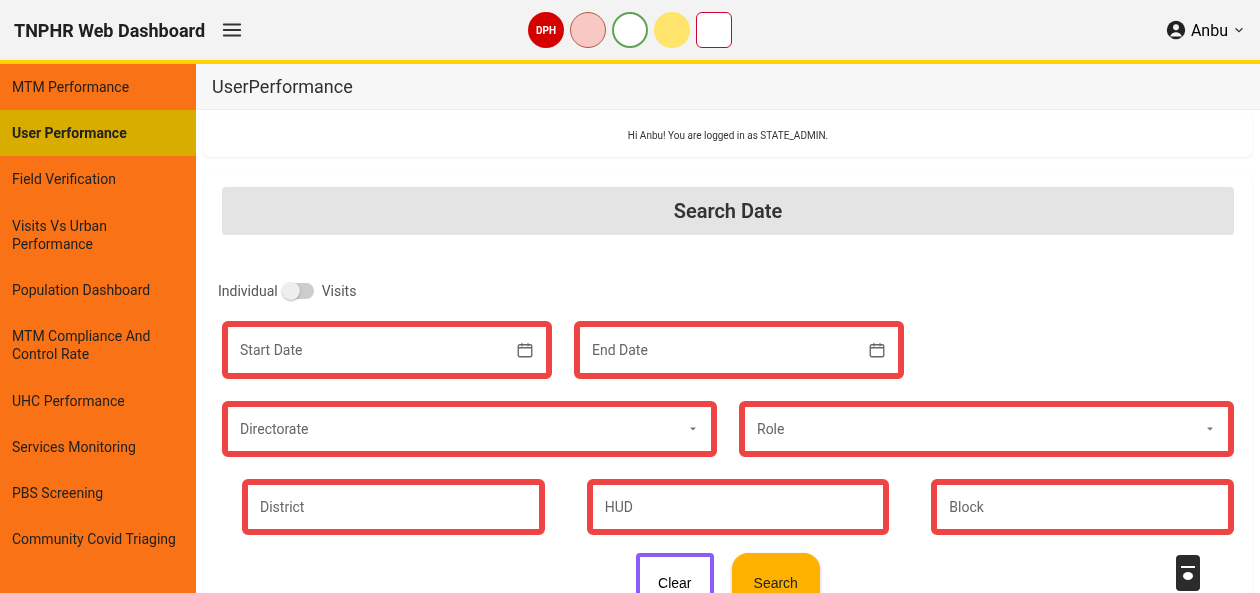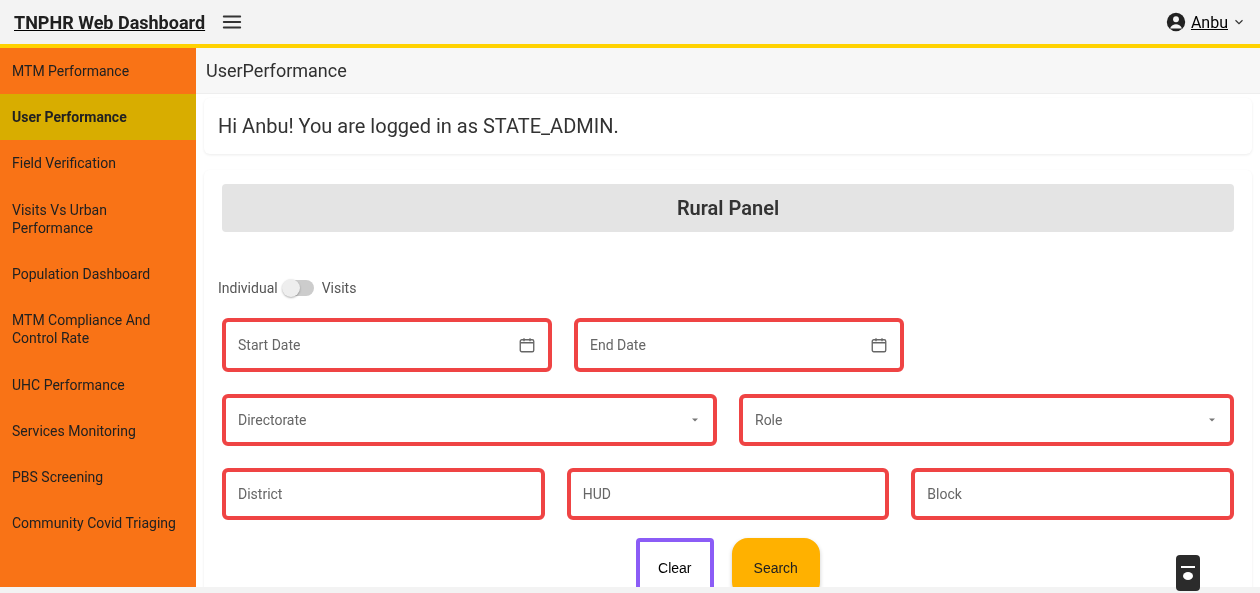--- a/index.html
+++ b/index.html
@@ -5,27 +5,26 @@
     * { box-sizing: border-box; margin: 0; padding: 0; }
     body {
       font-family: -apple-system, BlinkMacSystemFont, "Segoe UI", Roboto, Arial, sans-serif;
       background: #f3f3f3;
       width: 1260px;
       height: 593px;
       overflow: hidden;
       position: relative;
     }
     .header {
-      height: 44px;
+      height: 60px;
       background: #f3f3f3;
       display: flex;
       align-items: center;
       padding: 0 14px;
       position: relative;
-      text-decoration: underline;
     }
     .app-title {
       font-weight: 700;
       font-size: 18px;
       color: #202020;
     }
     .hamburger-btn {
       margin-left: 16px;
       cursor: pointer;
       display: flex;
@@ -86,34 +85,35 @@
     .sidebar-item.active {
       background: #d8ad00;
       font-weight: 700;
     }
     .content {
       flex: 1;
       background: #fff;
       overflow-y: auto;
     }
     .page-title-bar {
-      padding: 12px 10px;
+      padding: 12px 16px;
       background: #f7f7f7;
       font-size: 18px;
       color: #303030;
       border-bottom: 1px solid #eee;
     }
     .greeting-card {
       margin: 4px 8px 16px 8px;
       background: #fff;
       border-radius: 6px;
       box-shadow: 0 1px 3px rgba(0,0,0,0.08);
       padding: 16px 14px;
-      font-size: 20px;
+      font-size: 10px;
       color: #333;
+      text-align: center;
     }
     .panel {
       margin: 0 8px 14px 8px;
       background: #fff;
       border-radius: 6px;
       box-shadow: 0 1px 3px rgba(0,0,0,0.08);
       padding: 14px 18px 22px 18px;
     }
     .search-panel-header {
       background: #e4e4e4;
@@ -152,34 +152,34 @@
       left: -4px;
       top: -1px;
       box-shadow: 0 1px 2px rgba(0,0,0,0.3);
     }
     .row {
       display: flex;
       gap: 22px;
       margin-bottom: 22px;
     }
     .field {
-      border: 4px solid #ef4444;
+      border: 6px solid #ef4444;
       border-radius: 6px;
       padding: 14px 12px;
       display: flex;
       align-items: center;
       justify-content: space-between;
       font-size: 14px;
       color: #777;
       background: #fff;
     }
     .field .label-txt { color: #666; }
     .w-330 { flex: 0 0 330px; }
     .w-half { flex: 1; }
-    .w-third { flex: 1; }
+    .w-third { flex: 1; margin-left: 20px; }
     .button-row {
       display: flex;
       justify-content: center;
       gap: 18px;
       margin-top: -4px;
     }
     .btn {
       padding: 18px 18px;
       border-radius: 4px;
       font-size: 14px;
@@ -219,20 +219,27 @@
 <body>
 
 <div class="header">
   <span class="app-title">TNPHR Web Dashboard</span>
   <span class="hamburger-btn">
     <svg width="22" height="22" viewBox="0 0 24 24">
       <path d="M3 6h18M3 12h18M3 18h18" stroke="#333" stroke-width="2" stroke-linecap="round"></path>
     </svg>
   </span>
 
+  <div class="logos">
+    <span class="logo logo-dph">DPH</span>
+    <span class="logo logo-2"></span>
+    <span class="logo logo-3"></span>
+    <span class="logo logo-4"></span>
+    <span class="logo logo-5"></span>
+  </div>
 
   <div class="user-area">
     <svg width="22" height="22" viewBox="0 0 24 24">
       <circle cx="12" cy="12" r="10" fill="#222"></circle>
       <circle cx="12" cy="9" r="3.2" fill="#f3f3f3"></circle>
       <path d="M5.5 19c1.2-3 4-4.5 6.5-4.5s5.3 1.5 6.5 4.5" fill="#f3f3f3"></path>
     </svg>
     <span>Anbu</span>
     <svg width="14" height="14" viewBox="0 0 24 24">
       <path d="M6 9l6 6 6-6" fill="none" stroke="#333" stroke-width="2"></path>
@@ -257,21 +264,21 @@
   </nav>
 
   <main class="content">
     <div class="page-title-bar">UserPerformance</div>
 
     <div class="greeting-card">
       <span>Hi Anbu! You are logged in as STATE_ADMIN.</span>
     </div>
 
     <div class="panel">
-      <div class="search-panel-header">Rural Panel</div>
+      <div class="search-panel-header">Search Date</div>
 
       <div class="toggle-row">
         <span>Individual</span>
         <span class="switch"></span>
         <span>Visits</span>
       </div>
 
       <div class="row">
         <div class="field w-330">
           <span class="label-txt">Start Date</span>

